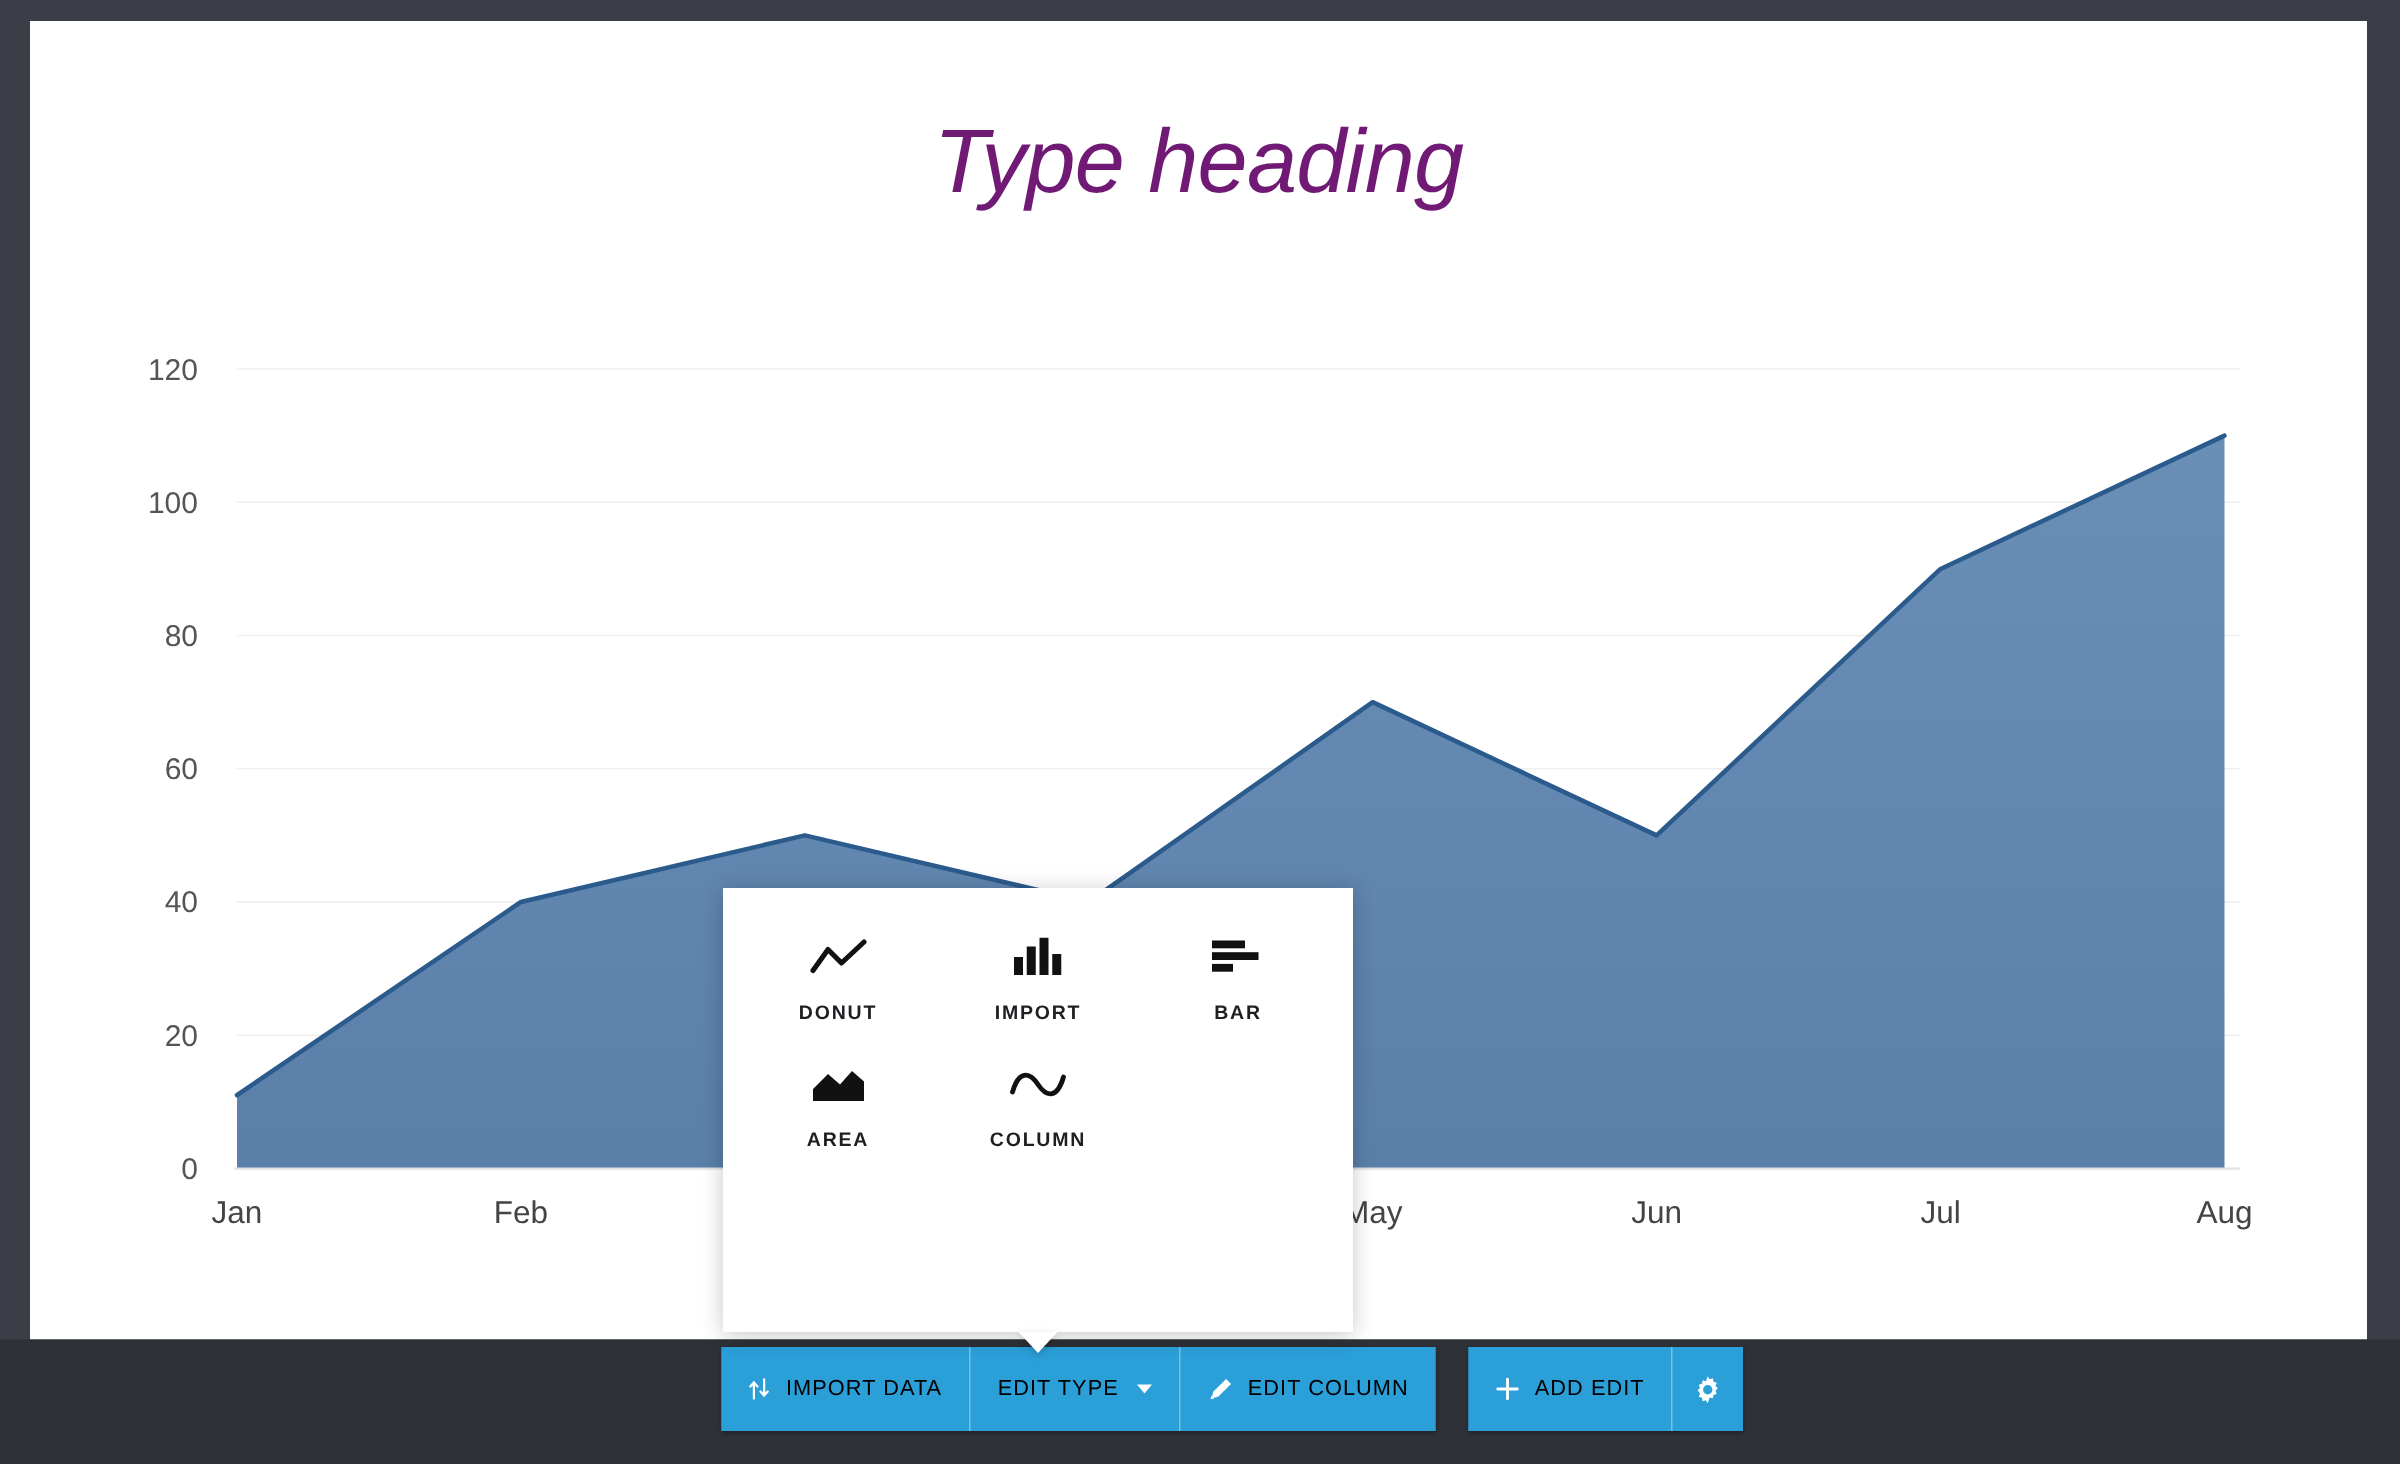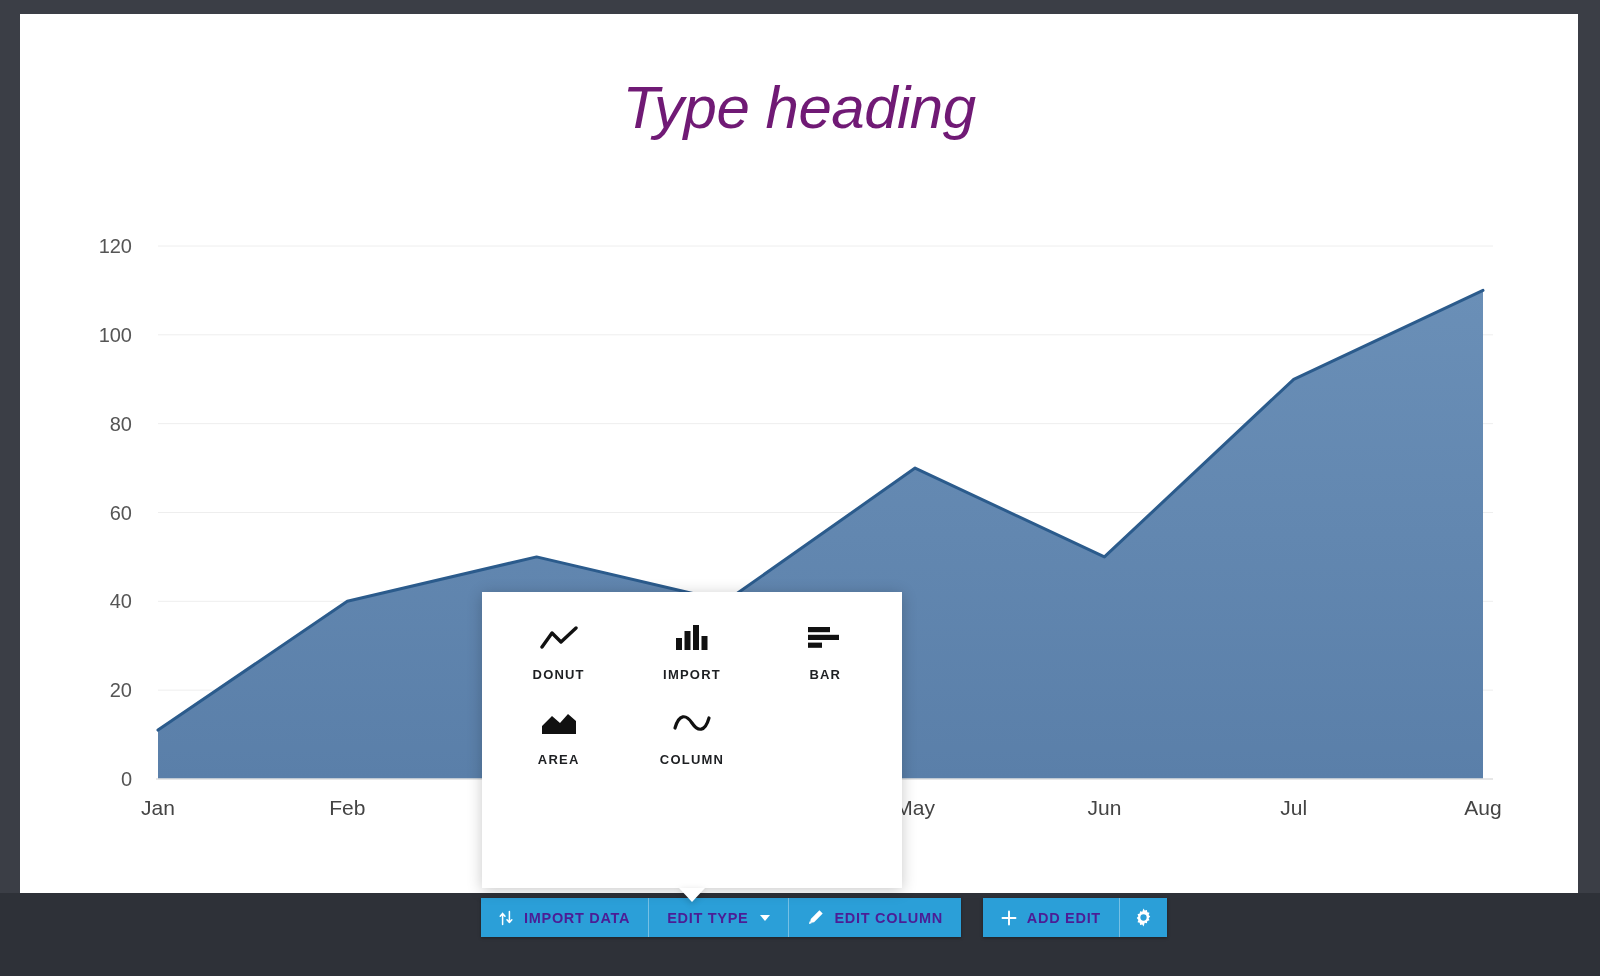--- a/index.html
+++ b/index.html
@@ -131,25 +131,25 @@
     display: flex;
     align-items: stretch;
     background: #2b9fd8;
     box-shadow: 0 1px 3px rgba(0,0,0,0.35);
   }
   .tbtn {
     display: flex;
     align-items: center;
     gap: 10px;
     padding: 0 18px;
-    height: 39px;
+    height: 56px;
     background: #2b9fd8;
-    color: #4c1d95;
+    color: #000000;
     font-size: 14.5px;
-    font-weight: 700;
+    font-weight: 400;
     letter-spacing: 0.7px;
     border: none;
     cursor: pointer;
     white-space: nowrap;
     font-family: "Liberation Sans", sans-serif;
   }
   .tbtn + .tbtn { border-left: 1px solid rgba(255,255,255,0.35); }
   .tbtn .ico { display: flex; align-items: center; }
   .tbtn .ico svg { display: block; fill: #ffffff; }
   .caret {

